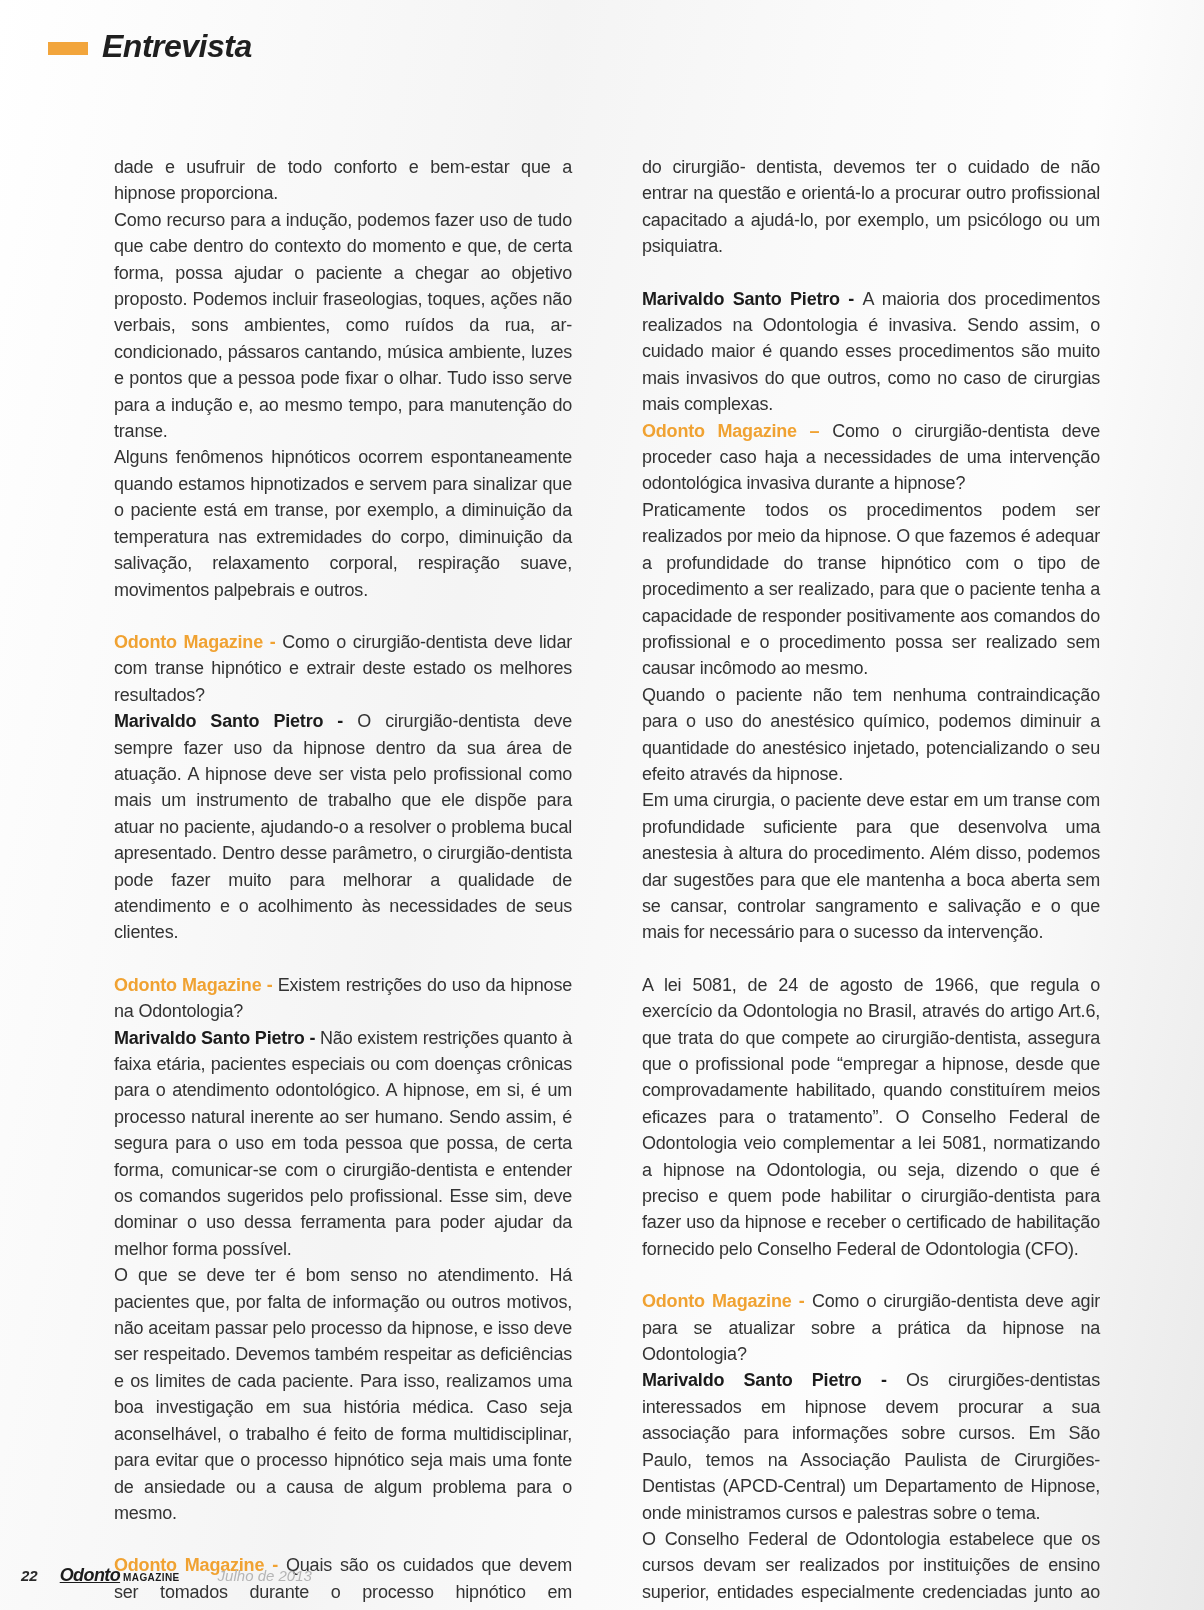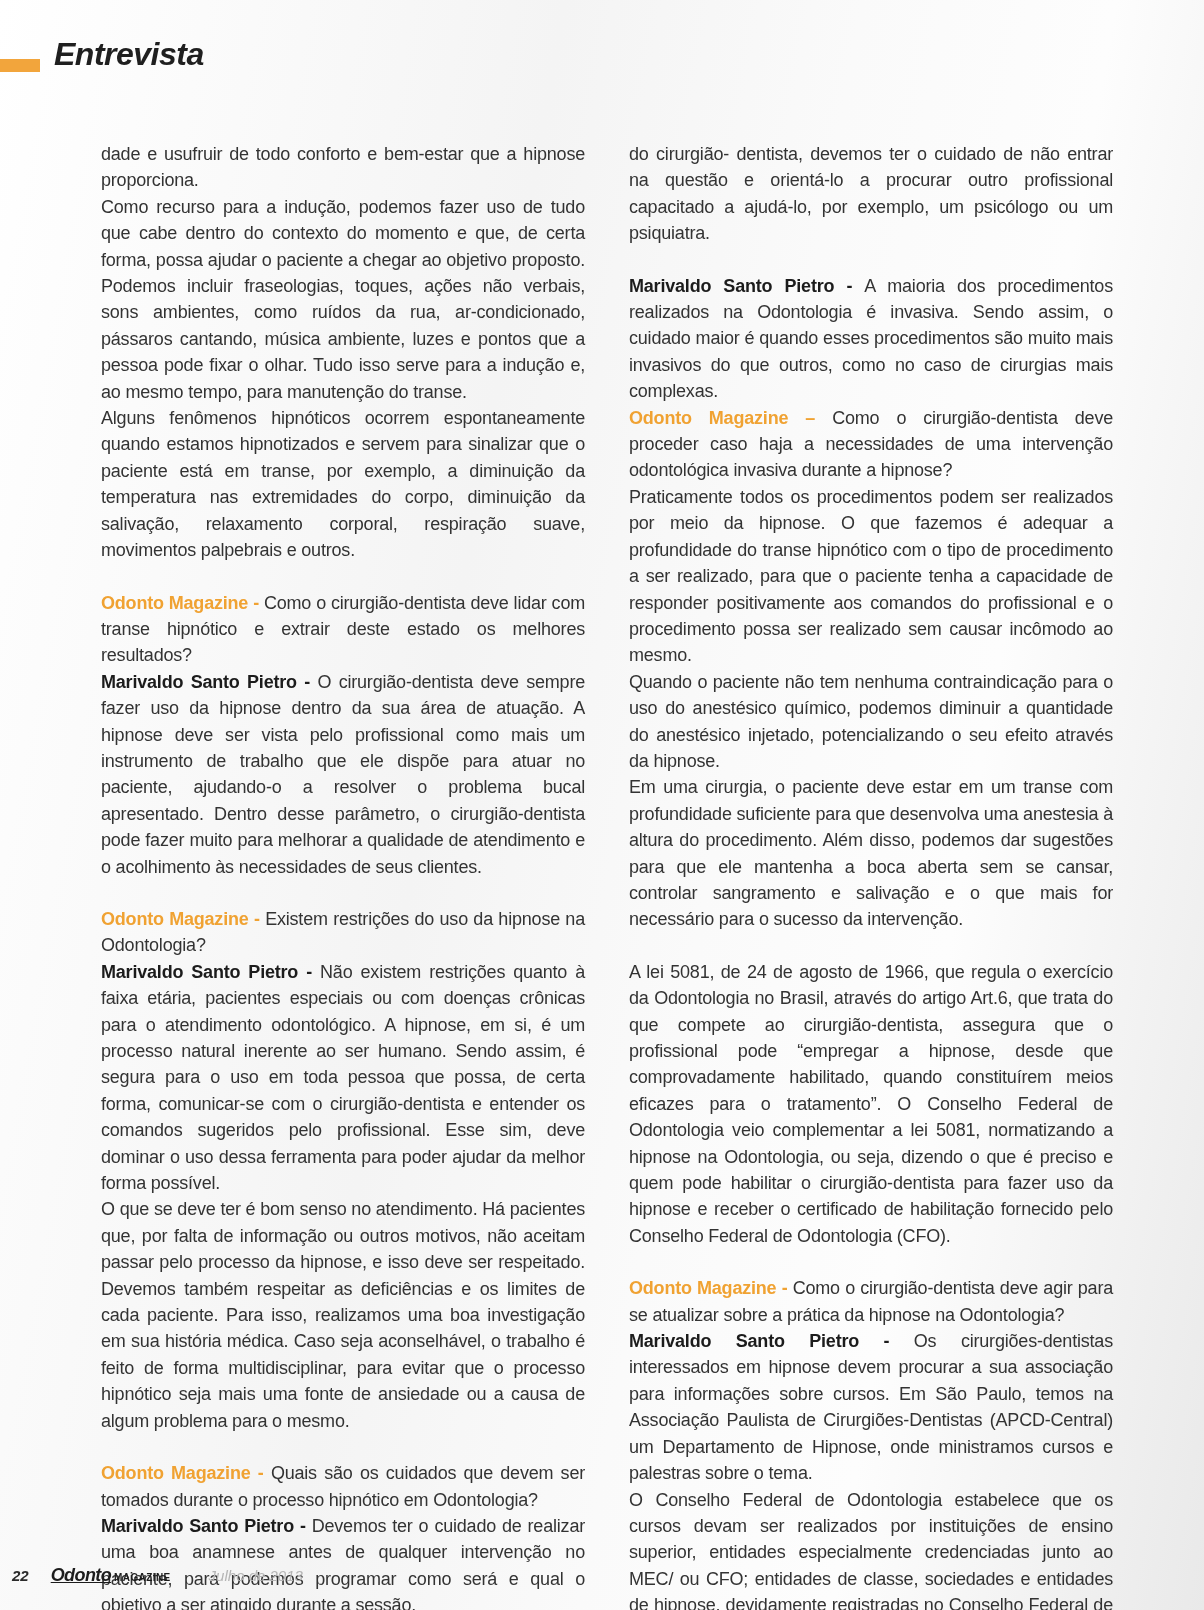--- a/index.html
+++ b/index.html
@@ -6,47 +6,47 @@
   .page{
     position:relative;
     width:1204px;height:1610px;
     overflow:hidden;
     font-family:"Liberation Sans", sans-serif;
     background:
       linear-gradient(100deg, #ffffff 0%, #f4f4f4 38%, #fafafa 58%, #fdfdfd 75%, #e9e9e9 100%);
     color:#333;
   }
   
-  .hdr{position:absolute;top:36px;left:0;display:flex;align-items:flex-end;}
+  .hdr{position:absolute;top:28px;left:0;display:flex;align-items:flex-start;padding-left:48px;}
   .accent-bar{display:inline-block;width:40px;height:13px;background:#F2A53C;margin-top:14px;}
   .section-title{
     margin:0 0 0 14px;
     font-size:32px;line-height:36px;
     font-style:italic;font-weight:bold;
     letter-spacing:-0.5px;color:#1f1f1f;
   }
   
   .article{
     position:absolute;top:140px;left:100px;right:90px;
     display:flex;column-gap:42px;
   }
   .col{
     flex:1 1 0;min-width:0;
     text-align:justify;
     font-size:18px;line-height:26.4px;letter-spacing:-0.2px;
     color:#333;
   }
-  .block{margin:1px;}
+  .block{margin:14px;}
   .block + .block{margin-top:26px;}
   .col p{margin:0;}
   .run-q{color:#F0A232;font-weight:bold;}
   .run-a{color:#1c1c1c;font-weight:bold;}
   
   .ftr{
-    position:absolute;left:12px;bottom:24px;
+    position:absolute;left:21px;bottom:24px;
     display:flex;align-items:baseline;
     white-space:nowrap;
     text-align:center;
   }
   .page-num{font-size:15px;font-weight:bold;font-style:italic;color:#2b2b2b;}
   .logo{margin-left:22px;}
   .logo-main{font-size:18px;font-weight:bold;font-style:italic;letter-spacing:-0.6px;color:#1c1c1c;text-decoration:underline;}
   .logo-sub{font-size:10px;font-weight:bold;letter-spacing:0.4px;color:#1c1c1c;margin-left:3px;}
   .issue-date{margin-left:38px;font-size:15px;color:#b5b5b5;font-style:italic;}
 </style>

